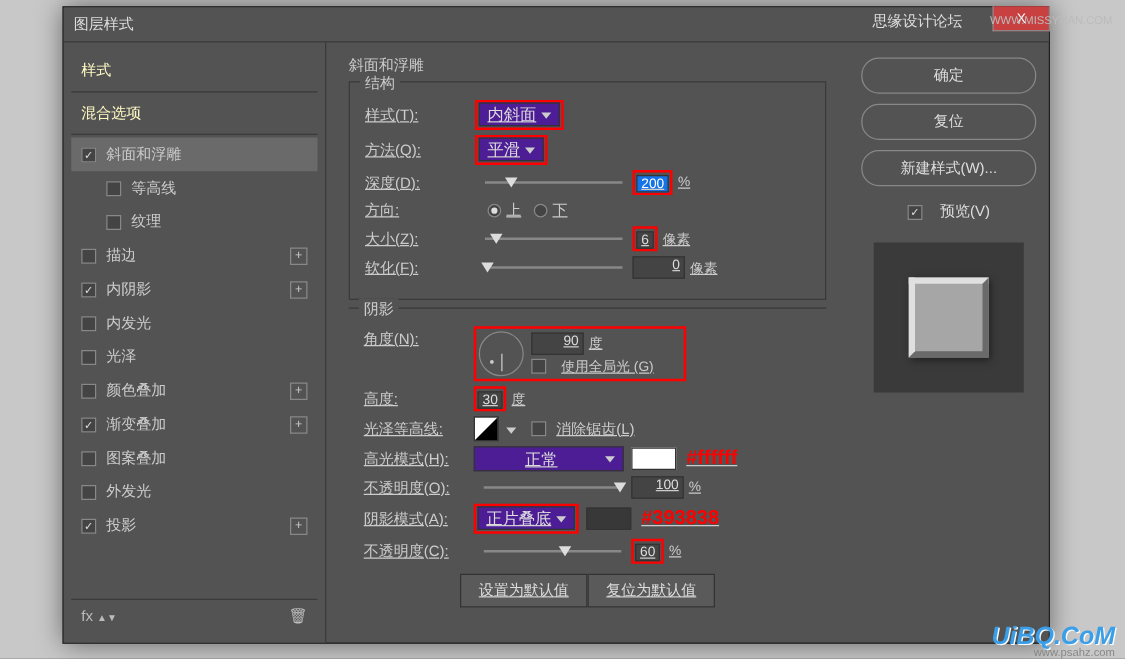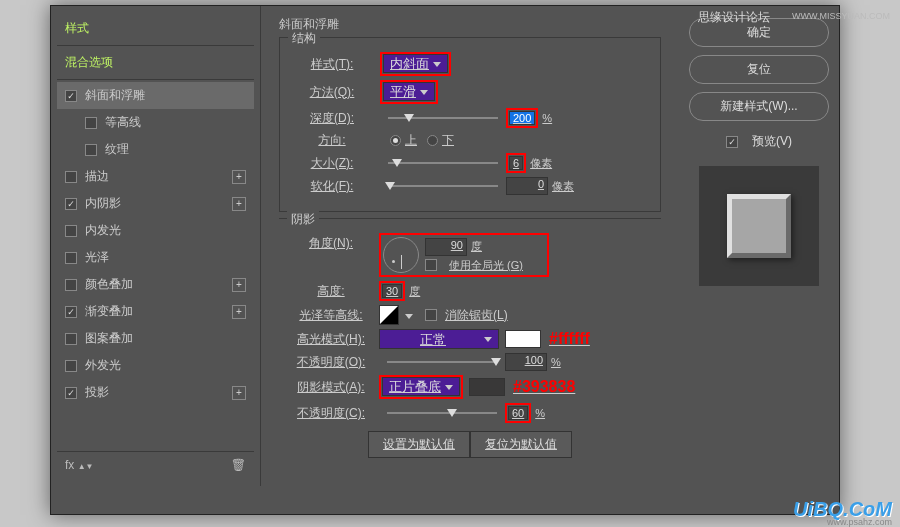--- a/index.html
+++ b/index.html
@@ -3,35 +3,35 @@
   <meta charset="utf-8">
   <style>
     * { box-sizing: border-box; margin: 0; padding: 0; font-family: "Microsoft YaHei", sans-serif; }
     body { background: #c8c8c8; width: 900px; height: 527px; position: relative; overflow: hidden; }
     .dialog { position: absolute; left: 50px; top: 5px; width: 790px; height: 510px; background: #535353; border: 1px solid #222; box-shadow: 0 0 20px rgba(0,0,0,0.5); }
     .titlebar { background: #535353; height: 28px; display: flex; align-items: center; padding: 0 8px; border-bottom: 1px solid #3a3a3a; position: relative; }
     .titlebar-title { color: #ddd; font-size: 12px; }
     .titlebar-close { position: absolute; right: -1px; top: -1px; width: 46px; height: 20px; background: #c94040; color: #fff; display: flex; align-items: center; justify-content: center; font-size: 11px; border: 1px solid #888; border-top: none; }
     .dialog-body { display: flex; height: calc(100% - 28px); }
     .sidebar { width: 210px; background: #535353; border-right: 1px solid #3a3a3a; padding: 8px 6px; display: flex; flex-direction: column; }
-    .sidebar-header { color: #bef264; font-size: 12px; padding: 6px 8px; }
+    .sidebar-header { color: #fef9c3; font-size: 12px; padding: 6px 8px; }
     .sidebar-divider { height: 1px; background: #3a3a3a; margin: 2px 0; }
     .sidebar-item { display: flex; align-items: center; padding: 5px 8px; color: #ccc; font-size: 12px; cursor: pointer; position: relative; }
     .sidebar-item.active { background: #6a6a6a; }
     .sidebar-item.sub { padding-left: 28px; }
     .checkbox { width: 12px; height: 12px; border: 1px solid #888; background: #444; margin-right: 8px; display: inline-flex; align-items: center; justify-content: center; font-size: 9px; color: #ddd; }
     .checkbox.checked::before { content: "✓"; }
     .plus-icon { position: absolute; right: 8px; width: 14px; height: 14px; border: 1px solid #888; display: flex; align-items: center; justify-content: center; font-size: 10px; color: #ccc; }
     .sidebar-footer { margin-top: auto; border-top: 1px solid #3a3a3a; padding: 6px 8px; display: flex; justify-content: space-between; color: #bbb; font-size: 12px; }
     .main-panel { flex: 1; padding: 10px 18px; color: #ccc; font-size: 12px; overflow: hidden; }
     .section-title { font-size: 12px; margin-bottom: 4px; }
     .fieldset { border: 1px solid #3a3a3a; padding: 10px 12px 12px; margin-bottom: 6px; position: relative; text-decoration: underline; }
     .fieldset-label { position: absolute; top: -8px; left: 8px; background: #535353; padding: 0 4px; font-size: 12px; }
     .row { display: flex; align-items: center; margin: 4px 0; }
-    .row-label { width: 80px; text-align: center; margin-right: 8px; }
+    .row-label { width: 80px; text-align: left; margin-right: 8px; }
     .select { background: #4c1d95; border: 1px solid #333; color: #ddd; font-size: 13px; padding: 1px 18px 1px 6px; height: 20px; position: relative; min-width: 68px; text-align: center; }
     .select::after { content: ""; position: absolute; right: 6px; top: 7px; border-left: 4px solid transparent; border-right: 4px solid transparent; border-top: 5px solid #ccc; }
     .slider { flex: 1; max-width: 110px; height: 2px; background: #888; margin: 0 8px; position: relative; }
     .slider-thumb { position: absolute; width: 0; height: 0; border-left: 5px solid transparent; border-right: 5px solid transparent; border-top: 8px solid #ddd; top: -3px; }
     .num-input { width: 42px; height: 18px; background: #444; border: 1px solid #333; color: #ddd; font-size: 11px; padding: 0 3px; text-align: right; }
     .num-input.selected { background: #1473e6; color: #fff; }
     .unit { margin-left: 4px; font-size: 11px; }
     .radio { width: 11px; height: 11px; border-radius: 50%; border: 1px solid #888; background: #444; margin: 0 4px 0 10px; display: inline-flex; align-items: center; justify-content: center; }
     .radio.checked::before { content: ""; width: 5px; height: 5px; background: #ddd; border-radius: 50%; }
     .highlight-red { border: 2px solid #ff0000; }
@@ -51,20 +51,24 @@
     .preview-bevel { width: 64px; height: 64px; background: #a6a6a6; border: 5px solid; border-color: #e0e0e0 #6a6a6a #6a6a6a #e0e0e0; box-shadow: 2px 2px 6px rgba(0,0,0,0.5); }
     .forum-label { position: absolute; right: 60px; top: 8px; color: #999; font-size: 11px; }
     .watermark1 { position: absolute; right: 60px; top: 8px; color: #ccc; font-size: 10px; }
     .watermark2 { position: absolute; right: 8px; bottom: 6px; color: #3a9fe8; font-size: 20px; font-weight: bold; font-style: italic; text-shadow: 1px 1px 0 #fff; }
     .watermark3 { position: absolute; right: 8px; bottom: 0px; color: #888; font-size: 9px; }
   </style>
 </head>
 <body>
 
 <div class="dialog">
+  <div class="titlebar">
+    <span class="titlebar-title">图层样式</span>
+    <div class="titlebar-close">X</div>
+  </div>
   <div class="dialog-body">
 
     <div class="sidebar">
       <div class="sidebar-header">样式</div>
       <div class="sidebar-divider"></div>
       <div class="sidebar-header">混合选项</div>
       <div class="sidebar-divider"></div>
 
       <div class="sidebar-item active">
         <span class="checkbox checked"></span>

